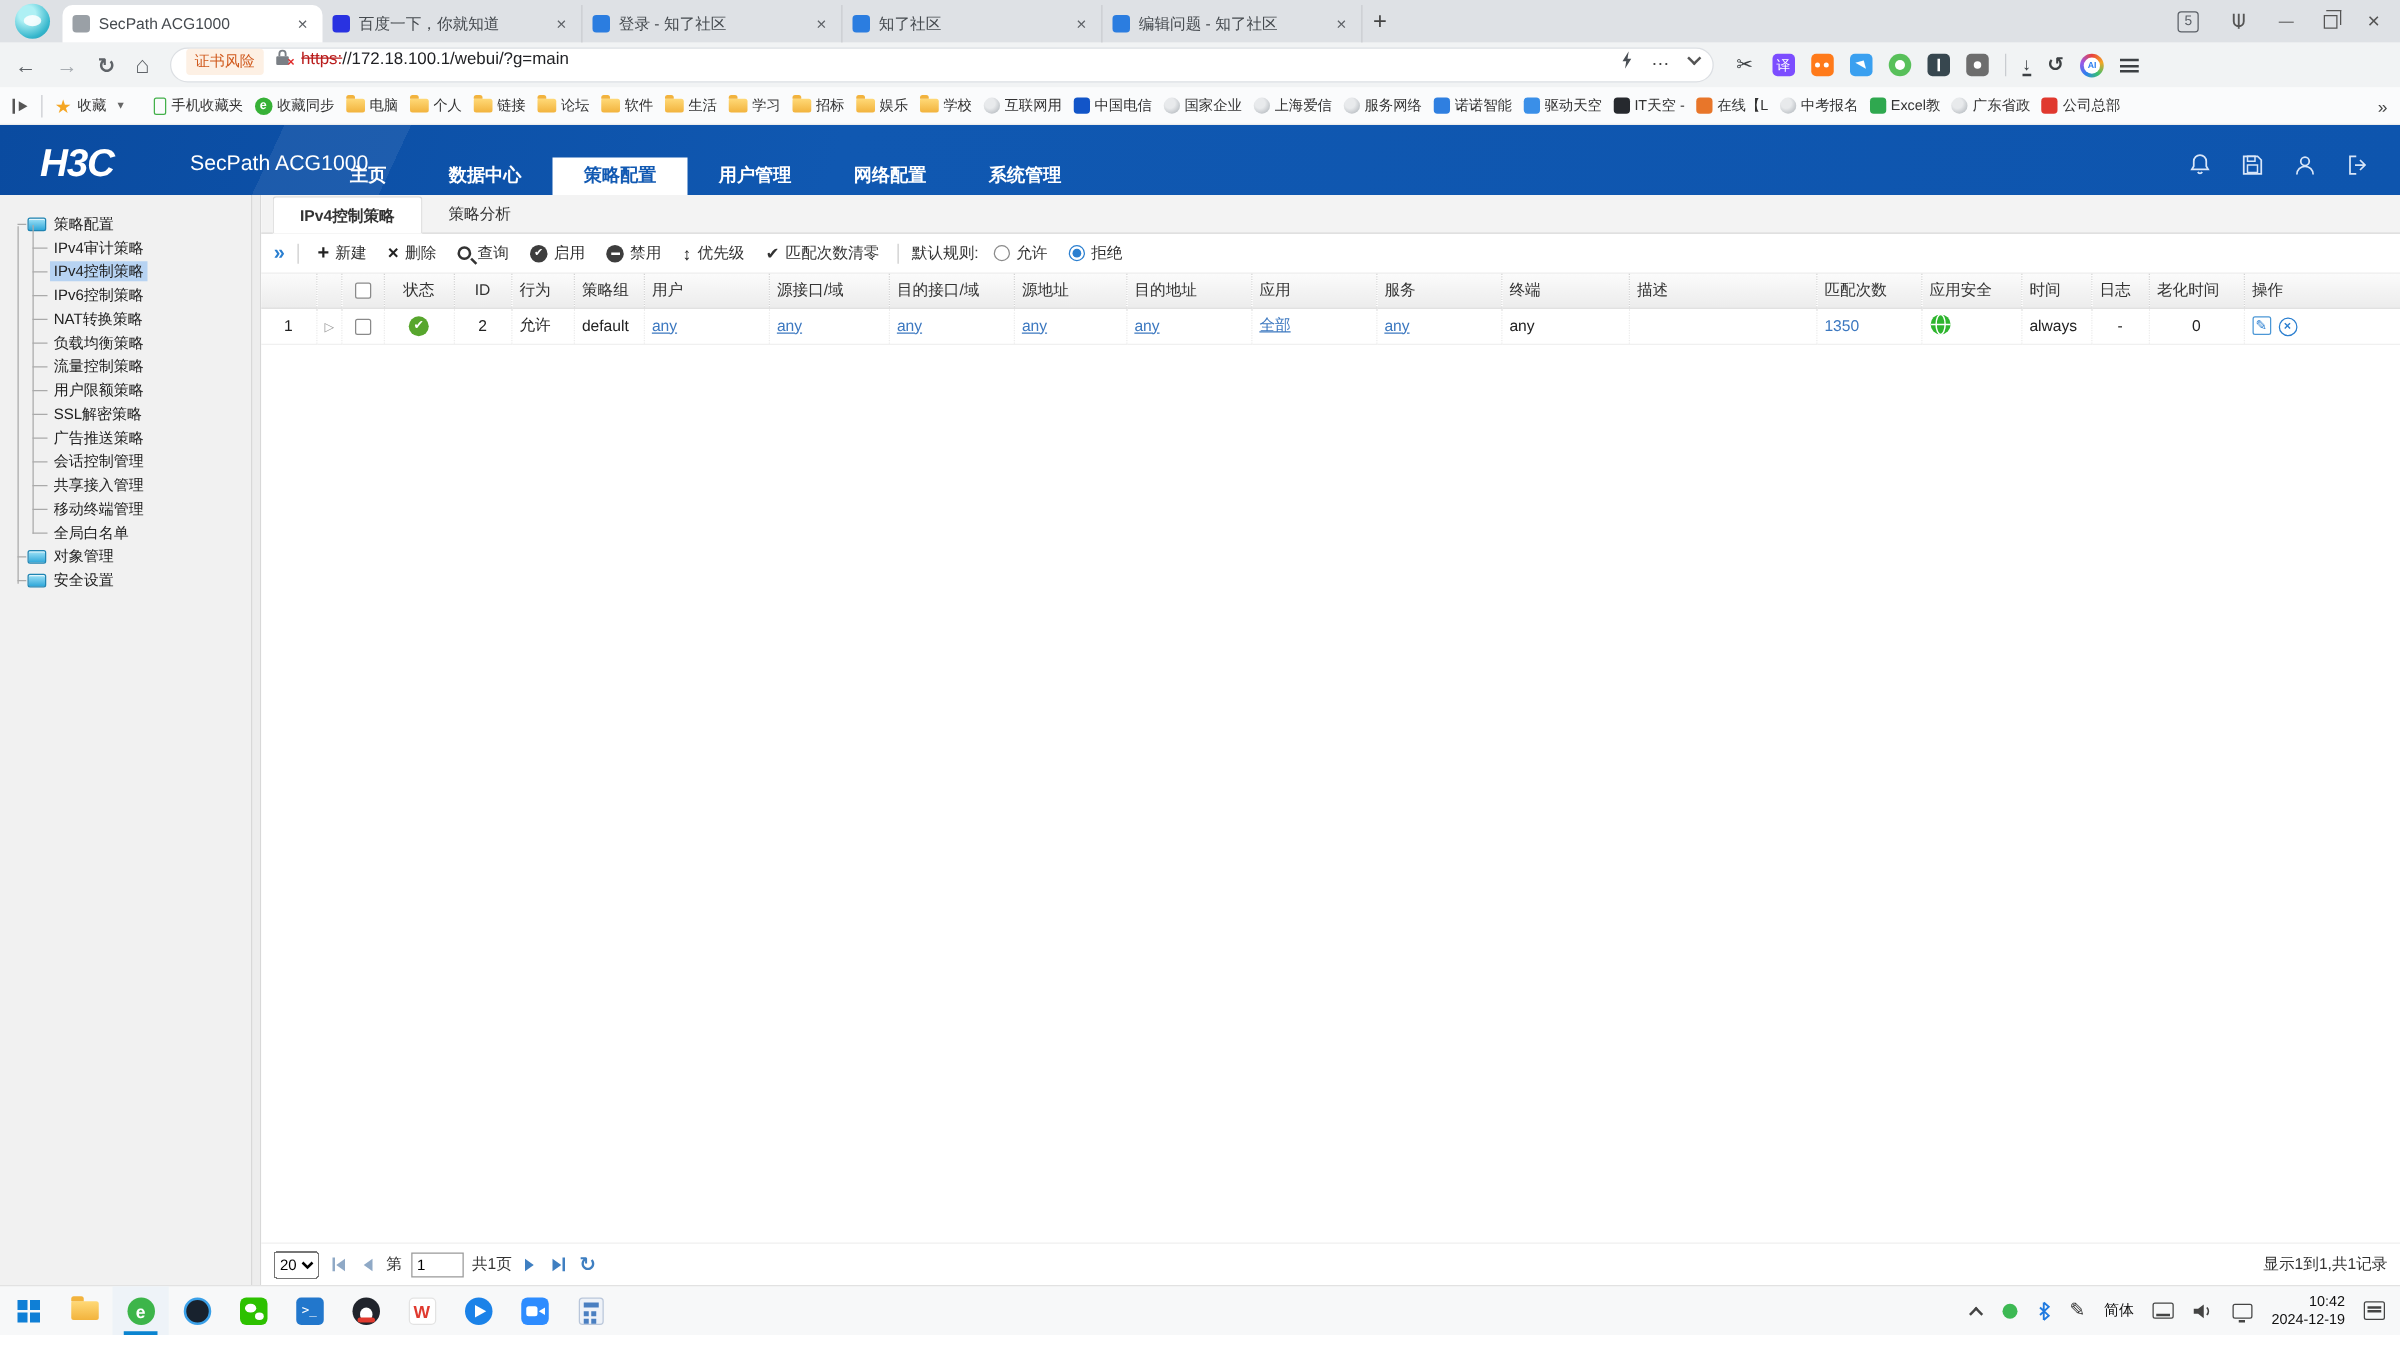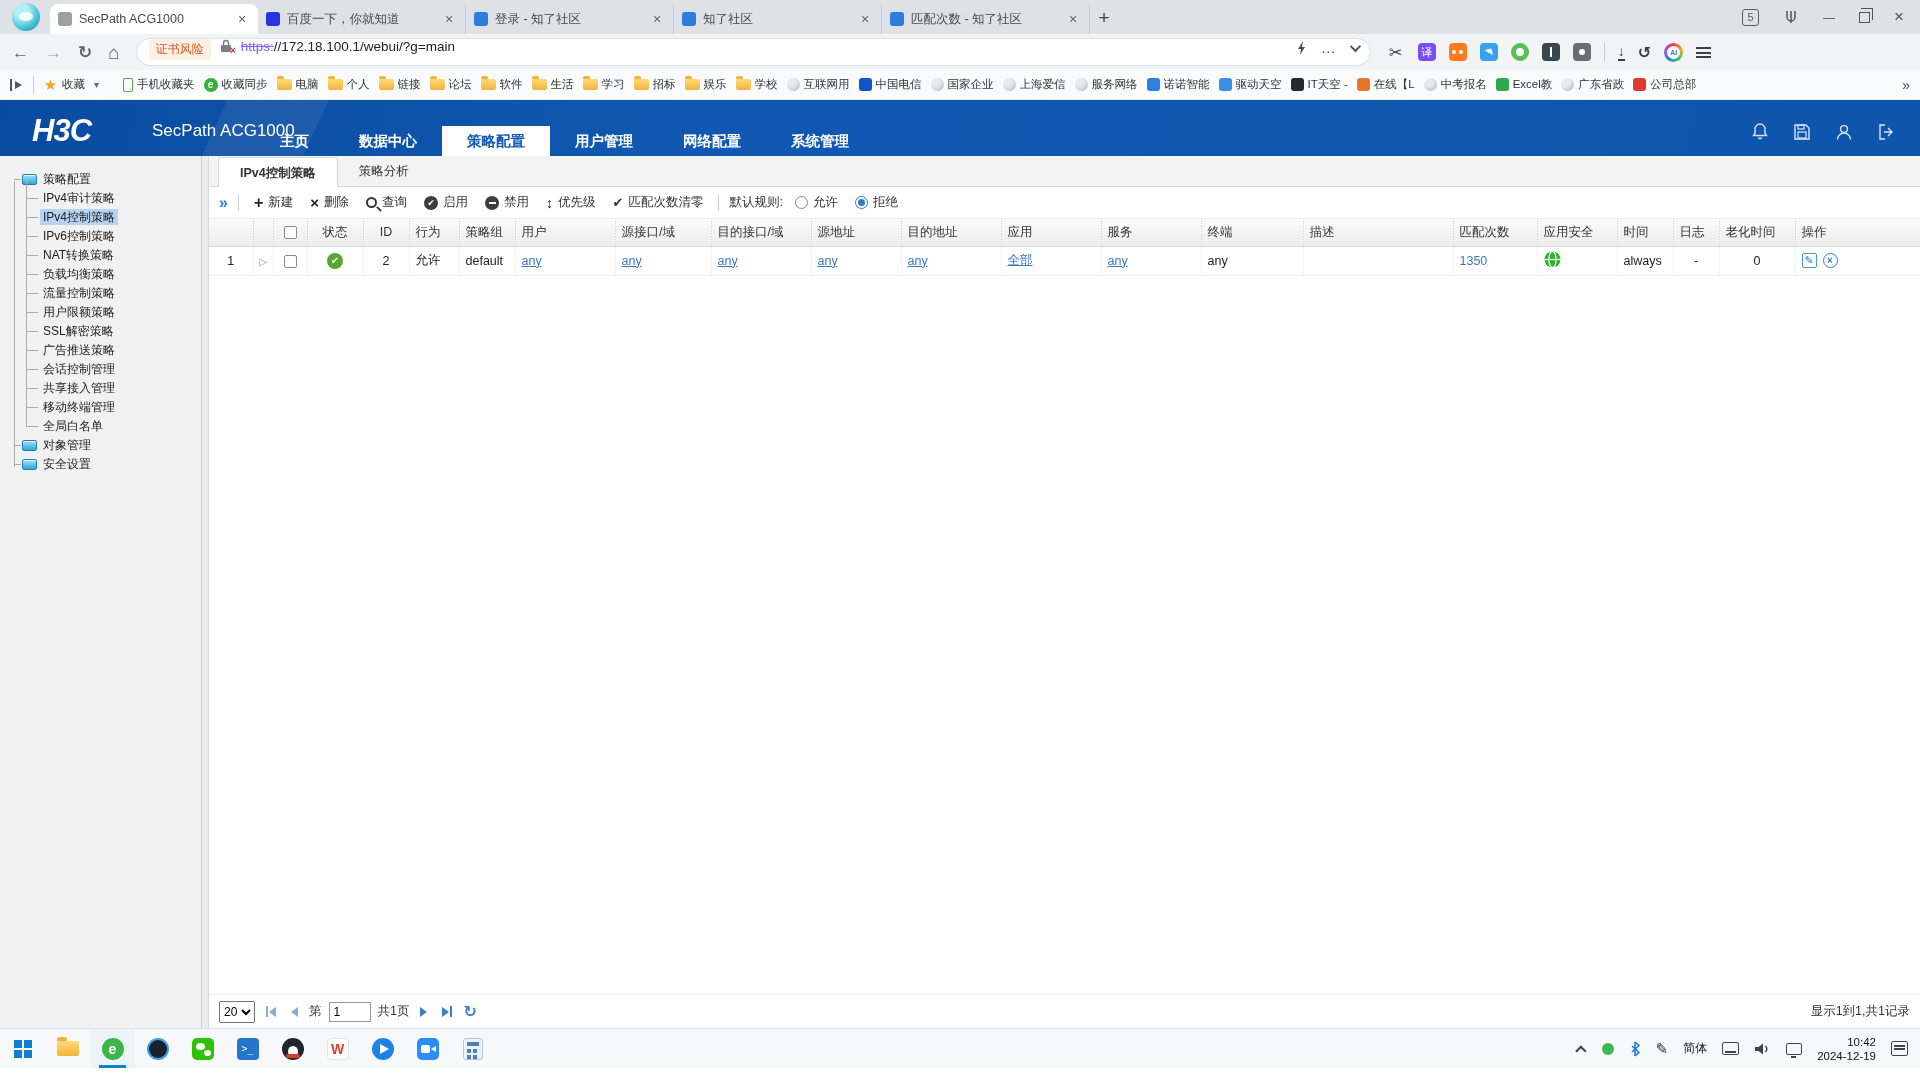--- a/index.html
+++ b/index.html
@@ -34,21 +34,21 @@
   .nav-ic.back::before { content:"←"; }
   .nav-ic.fwd::before { content:"→"; color:#a8adb2; }
   .nav-ic.reload::before { content:"↻"; font-weight:bold; }
   .nav-ic.home::before { content:"⌂"; font-size:19px; }
   .urlbox { flex:0 0 1235px; height:28px; background:#fff; border:1px solid #dcdfe3; border-radius:14px;
             display:flex; align-items:flex-start; padding:0 12px; gap:9px; }
   .cert-chip { font-size:12px; color:#d05a1e; background:#fdf0e4; border-radius:3px; padding:2px 7px; }
   .lockwrap { position:relative; display:flex; }
   .lockwrap .redx { position:absolute; right:-4px; bottom:-3px; color:#e02b2b; font-size:10px; font-weight:bold; }
   .url-text { font-size:13.5px; white-space:nowrap; overflow:hidden; }
-  .url-scheme { color:#8b5cf6; text-decoration:line-through;margin-top:12px; }
+  .url-scheme { color:#b91c1c; text-decoration:line-through;margin-top:12px; }
   .url-rest { color:#202124; }
   .urlbox .right { margin-left:auto; display:flex; align-items:center; gap:14px; }
   .dots3::before { content:"…"; color:#444; font-size:15px; line-height:.4; }
   .chev-dn { width:8px; height:8px; border-right:2px solid #555; border-bottom:2px solid #555; transform:rotate(45deg) translateY(-2px); }
   .ext { display:flex; align-items:center; gap:13px; }
   .ic16 { width:18px; height:18px; border-radius:4px; display:flex; align-items:center; justify-content:center; flex:none; }
   .ic-scissors::before { content:"✂"; color:#3c4043; font-size:16px; }
   .ic-translate { background:#7c4dff; color:#fff; font-size:11px; }
   .ic-translate::before { content:"译"; }
   .ic-game { background:#ff7a1a; position:relative; }
@@ -251,21 +251,21 @@
       </div>
 
       <div class="btab">
         <span class="fav" style="background: rgb(43, 125, 224);"></span>
         <span class="btab-title">知了社区</span>
         <span class="tab-x"></span>
       </div>
 
       <div class="btab">
         <span class="fav" style="background: rgb(43, 125, 224);"></span>
-        <span class="btab-title">匹配次数 - 知了社区</span>
+        <span class="btab-title">编辑问题 - 知了社区</span>
         <span class="tab-x"></span>
       </div>
     </div>
   <div class="newtab"></div>
   <div class="win-ctl">
     <div class="badge5">5</div>
     <svg width="16" height="16">
         <path d="M4 2v6a4 4 0 0 0 8 0V2M8 2v12" stroke="#555" stroke-width="1.5" fill="none"></path>
       </svg>
     <div class="win-min"></div>

